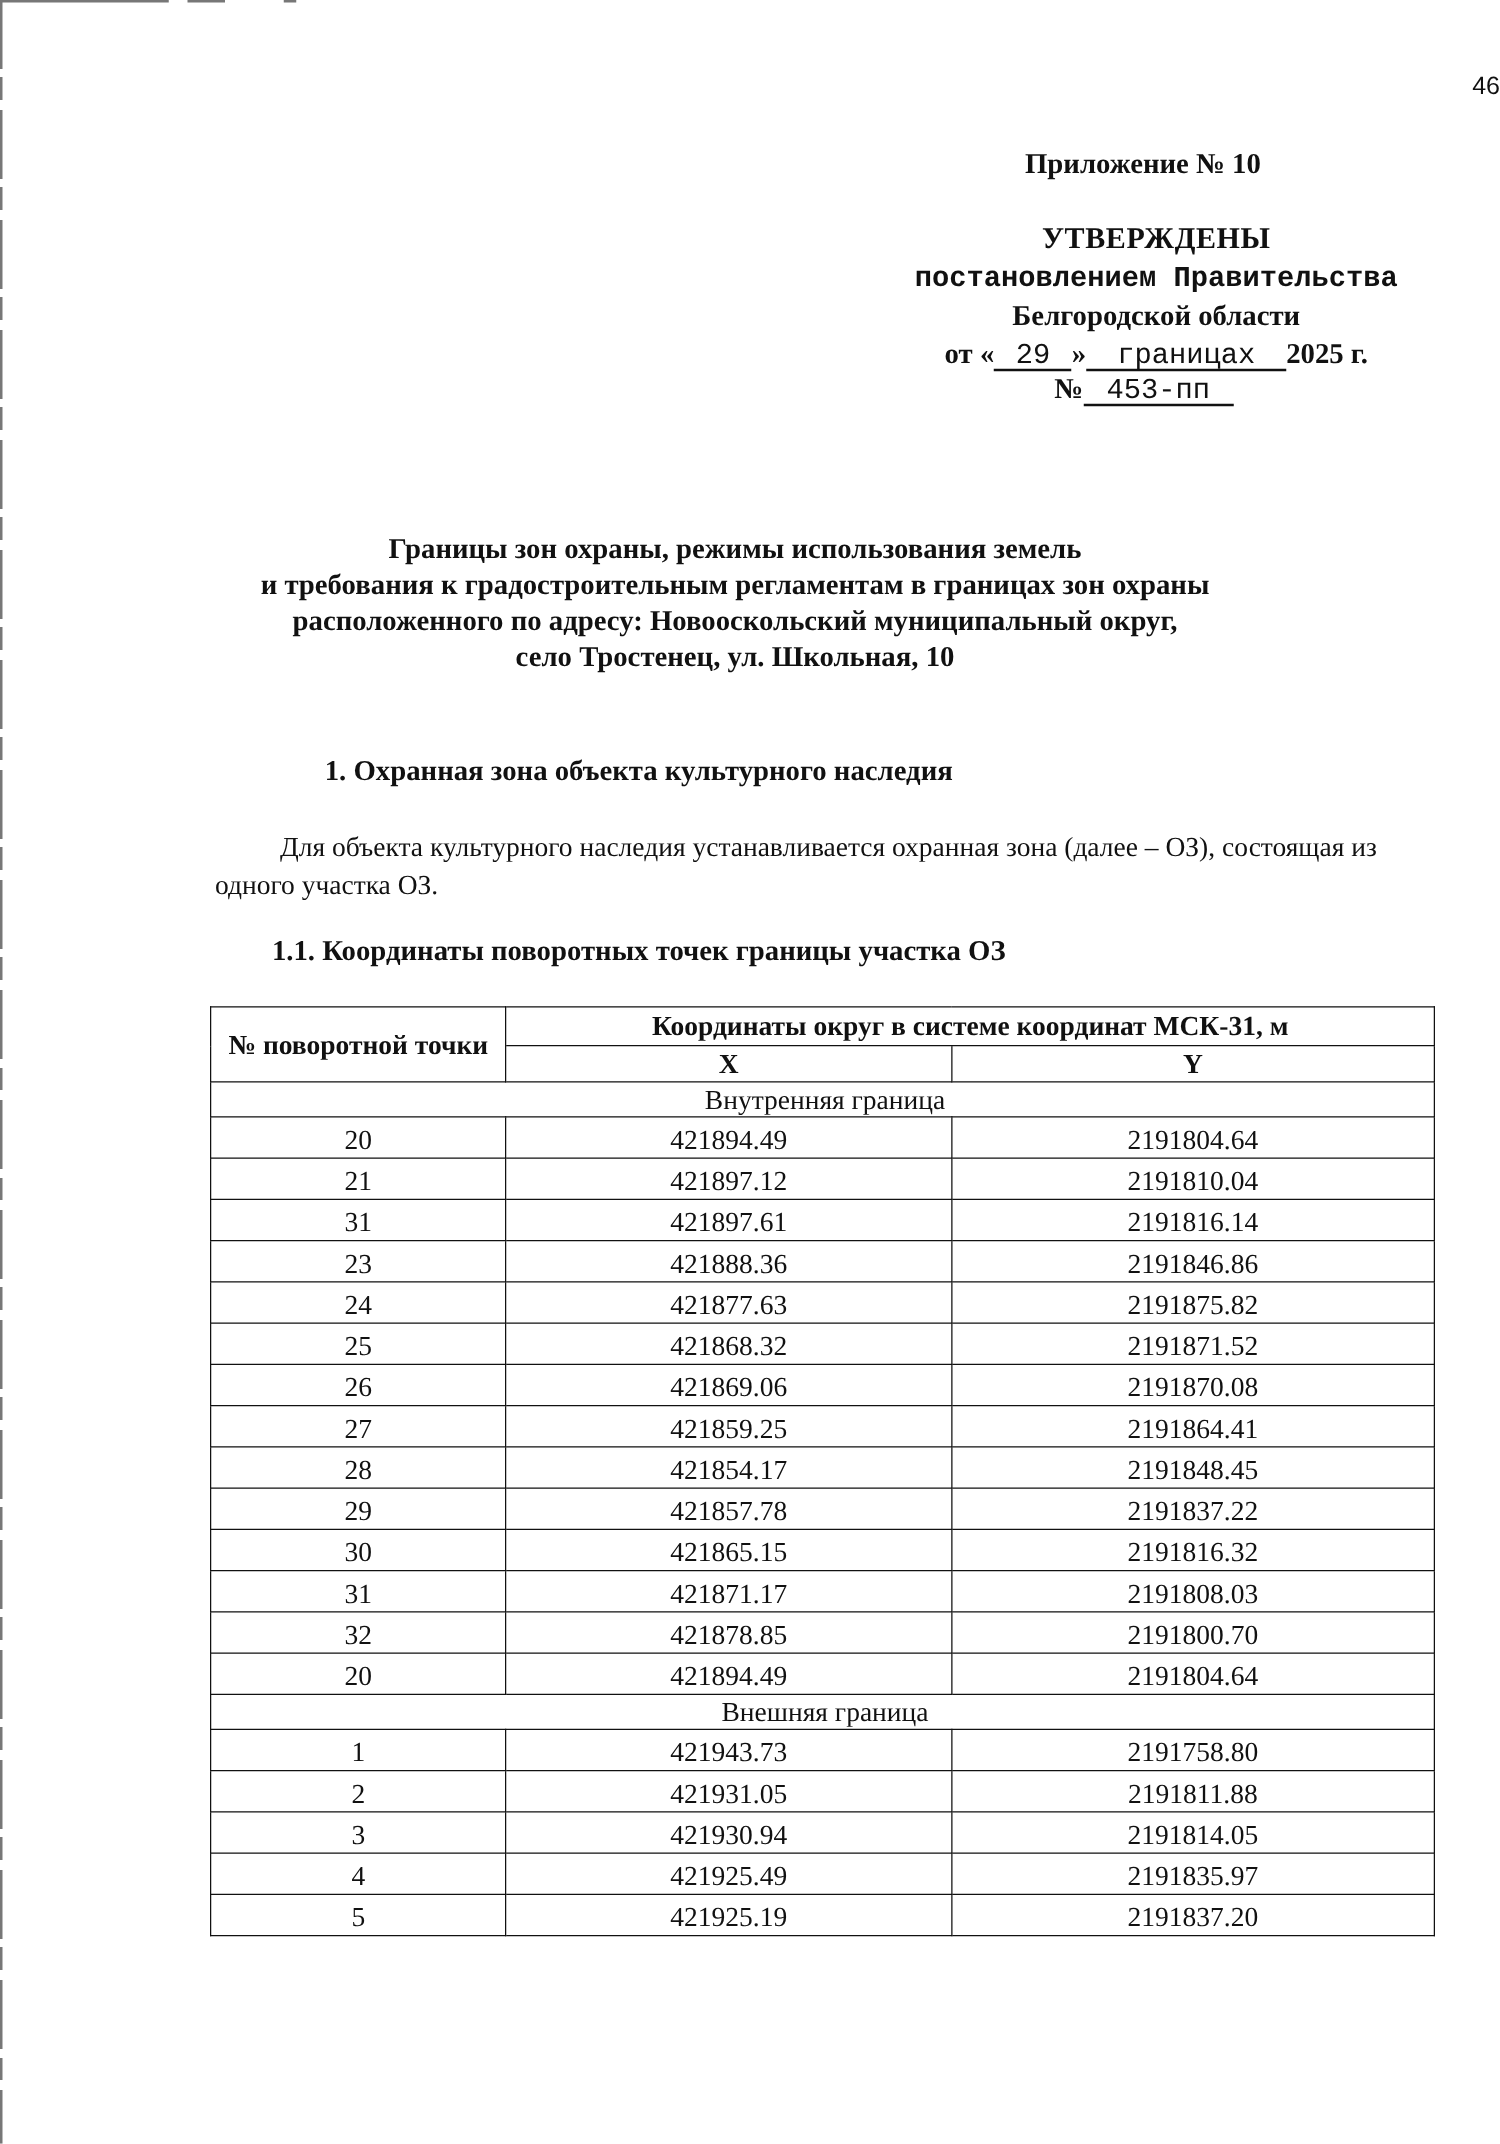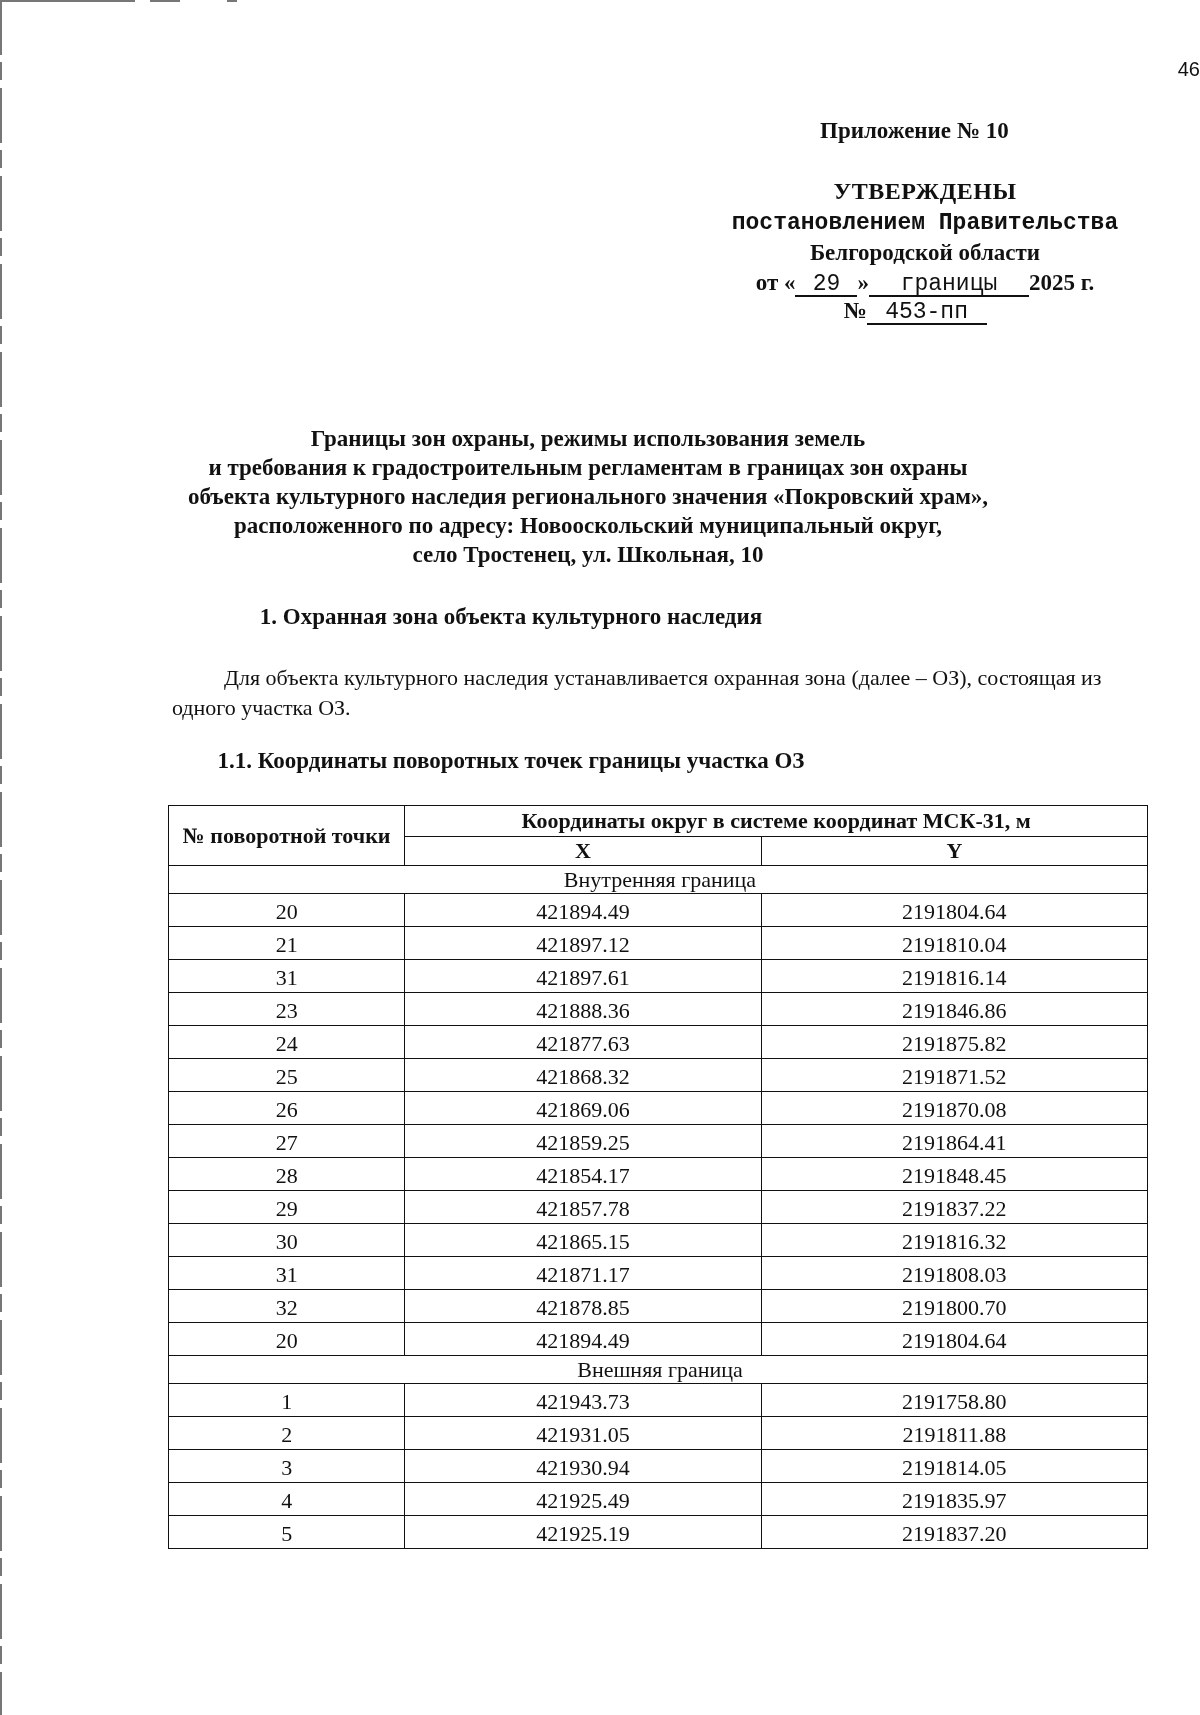--- a/index.html
+++ b/index.html
@@ -50,30 +50,29 @@
 <div class="edge-top" style="left:227px;width:10px"></div>
 <div class="edge-left"></div>
 
 <div class="page-num">46</div>
 
 <div class="appendix">Приложение № 10</div>
 <div class="approval appr-title">УТВЕРЖДЕНЫ</div>
 <div class="approval appr-l1">постановлением Правительства</div>
 <div class="approval appr-l2">Белгородской области</div>
 <div class="approval appr-l3">
-  <span>от «</span><span class="fill fill-day">29</span><span>»</span><span class="fill fill-month">границы</span><span>2025 г.</span>
+  <span>от «</span><span class="fill fill-day">29</span><span>»</span><span class="fill fill-month">границах</span><span>2025 г.</span>
 </div>
 <div class="approval appr-l4" style="padding-right:20px;box-sizing:border-box">
   <span>№</span><span class="fill fill-num">453-пп</span>
 </div>
 
 <div class="doc-title">
   <div>Границы зон охраны, режимы использования земель</div>
   <div>и требования к градостроительным регламентам в границах зон охраны</div>
-  <div>объекта культурного наследия регионального значения «Покровский храм»,</div>
   <div>расположенного по адресу: Новооскольский муниципальный округ,</div>
   <div>село Тростенец, ул. Школьная, 10</div>
 </div>
 
 <div class="section-h sec1">1. Охранная зона объекта культурного наследия</div>
 
 <div class="para"><span class="indent"></span><span>Для объекта культурного наследия устанавливается охранная зона (далее – ОЗ), состоящая из одного участка ОЗ.</span></div>
 
 <div class="section-h sec11">1.1. Координаты поворотных точек границы участка ОЗ</div>
 

